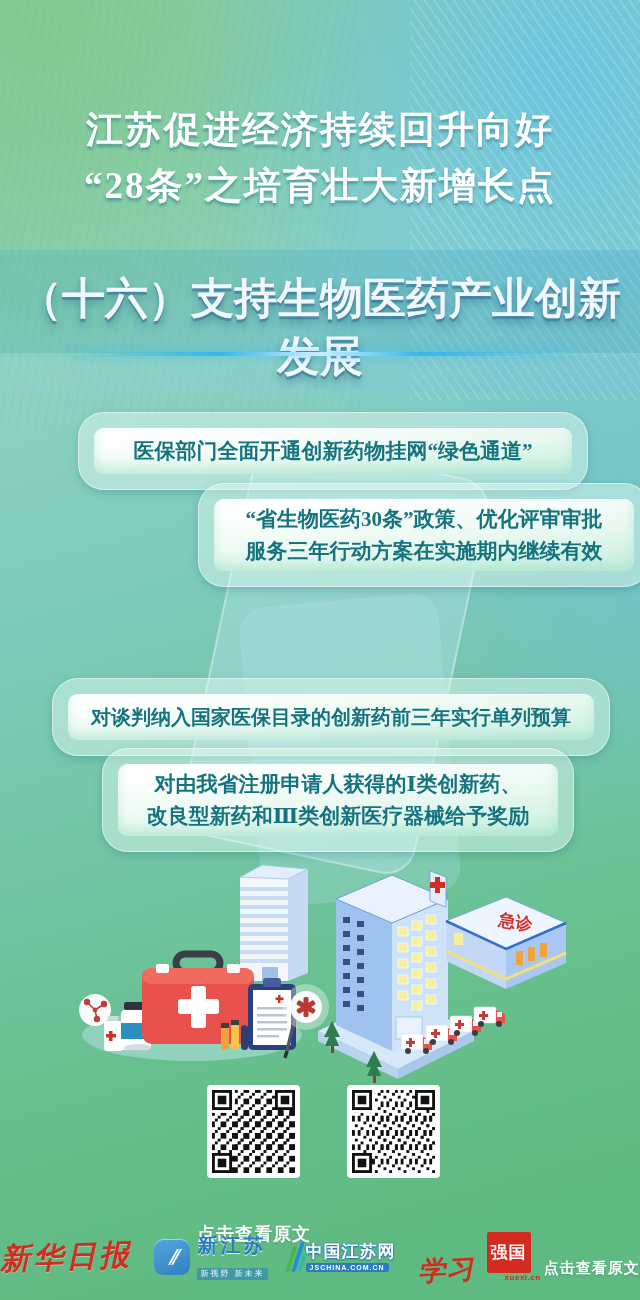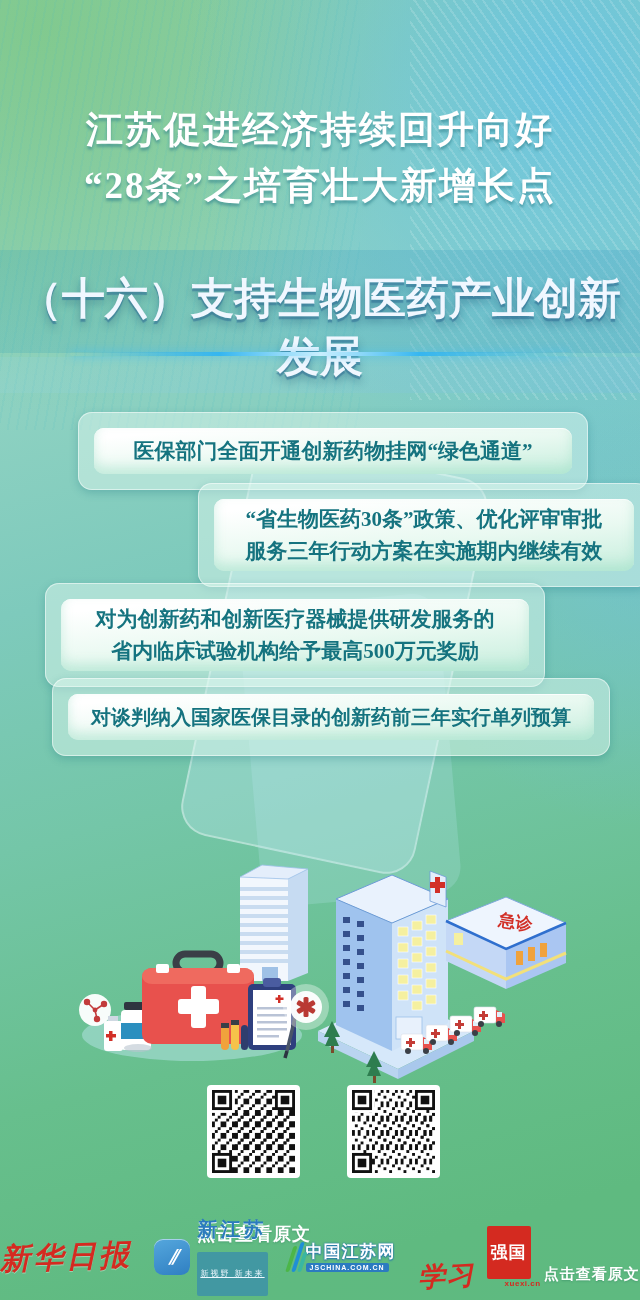--- a/index.html
+++ b/index.html
@@ -30,21 +30,21 @@
 
   .top-title{position:absolute;left:0;top:86px;width:640px;text-align:center;
     font-family:"Liberation Serif","DejaVu Serif",serif;font-weight:bold;color:#ffffff;
     font-size:37px;line-height:56px;letter-spacing:2px;
     text-shadow:0 3px 3px rgba(47,128,140,.6);margin-top:16px;}
   .main-heading{position:absolute;left:0;top:270px;width:640px;text-align:center;
     font-family:"Liberation Serif","DejaVu Serif",serif;font-weight:bold;color:#f0f7ff;
     font-size:43px;letter-spacing:0px;
     text-shadow:0 3px 1px rgba(43,105,145,.55),0 6px 8px rgba(28,85,115,.45);}
 
-  .pill{position:absolute;padding:16px;border-radius:14px;background:rgba(226,248,240,.48);
+  .pill{position:absolute;padding:16px;border-radius:26px;background:rgba(226,248,240,.48);
     box-shadow:0 3px 9px rgba(20,110,125,.28), inset 0 0 0 1px rgba(255,255,255,.5);}
   .pill-inner{height:100%;border-radius:10px;display:flex;flex-direction:column;align-items:center;justify-content:center;
     background:linear-gradient(175deg,#ffffff 12%,#e9f9f1 55%,#c6eedd 100%);
     box-shadow:inset 0 -7px 12px rgba(150,220,195,.45), inset 0 1px 0 #ffffff;
     font-family:"Liberation Serif","DejaVu Serif",serif;font-weight:bold;color:#15737f;
     font-size:21px;line-height:32px;text-align:center;}
   .pill1{left:78px;top:412px;width:478px;height:46px;}
   .pill2{left:198px;top:483px;width:420px;height:72px;}
   .pill3{left:45px;top:583px;width:468px;height:72px;}
   .pill4{left:52px;top:678px;width:526px;height:46px;}
@@ -63,36 +63,36 @@
 
   .footer{position:absolute;left:0;top:1228px;width:640px;height:58px;display:flex;align-items:center;justify-content:center;gap:22px;}
   .logo-xinhua{font-family:"Liberation Serif","DejaVu Serif",serif;font-style:italic;font-weight:bold;
     color:#d42a20;font-size:30px;letter-spacing:3px;transform:rotate(-2deg);text-shadow:0 1px 0 rgba(255,255,255,.35);}
   .logo-njs{display:flex;align-items:center;gap:7px;}
   .njs-icon{width:36px;height:36px;border-radius:9px;background:linear-gradient(160deg,#55a7dd,#2f7fc2);
     display:flex;align-items:center;justify-content:center;box-shadow:inset 0 1px 0 rgba(255,255,255,.5);}
   .njs-icon .bars{color:#ffffff;font-weight:bold;font-size:20px;font-style:italic;letter-spacing:-2px;}
   .njs-text{display:flex;flex-direction:column;line-height:1;}
   .njs-name{font-size:20px;font-weight:bold;color:#2a7bbd;letter-spacing:3px;text-shadow:0 1px 0 #eaf6ff;}
-  .njs-tag{font-size:8px;color:#eef8ff;background:rgba(42,123,189,.55);border-radius:2px;padding:18px 3px;margin-top:13px;letter-spacing:2px;align-self:flex-start;text-decoration:underline;}
+  .njs-tag{font-size:8px;color:#eef8ff;background:rgba(42,123,189,.55);border-radius:2px;padding:2px 3px;margin-top:13px;letter-spacing:2px;align-self:flex-start;}
   .logo-jschina{display:flex;align-items:center;}
   .jsc-icon{display:flex;gap:2px;align-items:flex-end;height:30px;transform:skewX(-18deg);}
   .jsc-icon i{display:block;width:4px;border-radius:2px;}
   .jsc-icon i:nth-child(1){height:26px;background:#4cb648;}
   .jsc-icon i:nth-child(2){height:30px;background:#1f8fd5;}
   .jsc-icon i:nth-child(3){height:20px;background:#39b7a2;}
   .jsc-text{display:flex;flex-direction:column;line-height:1;}
   .jsc-name{font-size:17px;font-weight:bold;color:#ffffff;letter-spacing:1px;
     text-shadow:0 0 2px #1f6eb5,0 1px 2px #1f6eb5;}
   .jsc-url{font-size:7px;font-weight:bold;color:#ffffff;background:#2b7bc0;border-radius:2px;padding:1px 4px;margin-top:3px;letter-spacing:1px;align-self:flex-start;}
   .logo-xuexi{display:flex;align-items:flex-end;gap:3px;}
   .xx-script{font-family:"Liberation Serif","DejaVu Serif",serif;font-style:italic;font-weight:bold;
     color:#d42a20;font-size:27px;letter-spacing:1px;transform:rotate(-3deg);line-height:.9;}
   .xx-stack{display:flex;flex-direction:column;align-items:center;line-height:1;}
-  .xx-box{background:#d42a20;color:#ffffff;font-weight:bold;font-size:17px;padding:18px 4px;border-radius:2px;letter-spacing:1px;}
+  .xx-box{background:#d42a20;color:#ffffff;font-weight:bold;font-size:17px;padding:12px 4px;border-radius:2px;letter-spacing:1px;}
   .xx-url{font-size:8px;font-weight:bold;color:#d42a20;margin-top:1px;letter-spacing:.5px;padding-left:28px;}
   .xx-platform{font-size:15px;font-weight:bold;color:#ffffff;letter-spacing:1px;margin-bottom:4px;text-shadow:0 1px 2px rgba(40,120,90,.4);}
 </style>
 </head>
 <body>
 
 <div class="page">
 
   <div class="hatch-tl"></div>
   <div class="hatch-tr"></div>
@@ -113,29 +113,29 @@
     <div class="pill-inner">
       <span>医保部门全面开通创新药物挂网“绿色通道”</span>
     </div>
   </div>
   <div class="pill pill2">
     <div class="pill-inner">
       <span>“省生物医药30条”政策、优化评审审批</span>
       <span>服务三年行动方案在实施期内继续有效</span>
     </div>
   </div>
-  <div class="pill pill3">
-    <div class="pill-inner">
-      <span>对为创新药和创新医疗器械提供研发服务的</span>
-      <span>省内临床试验机构给予最高500万元奖励</span>
-    </div>
-  </div>
   <div class="pill pill4">
     <div class="pill-inner">
       <span>对谈判纳入国家医保目录的创新药前三年实行单列预算</span>
+    </div>
+  </div>
+  <div class="pill pill5">
+    <div class="pill-inner">
+      <span>对由我省注册申请人获得的Ⅰ类创新药、</span>
+      <span>改良型新药和Ⅲ类创新医疗器械给予奖励</span>
     </div>
   </div>
 
   <svg class="illustration" viewBox="0 0 640 235">
 
     <ellipse cx="192" cy="180" rx="110" ry="26" fill="#9ed8cb" opacity="0.75"></ellipse>
 
     <g>
       <polygon points="288,22 308,14 308,118 288,126" fill="#c6dbf2"></polygon>
       <rect x="240" y="22" width="48" height="104" fill="#f2f7fd"></rect>

